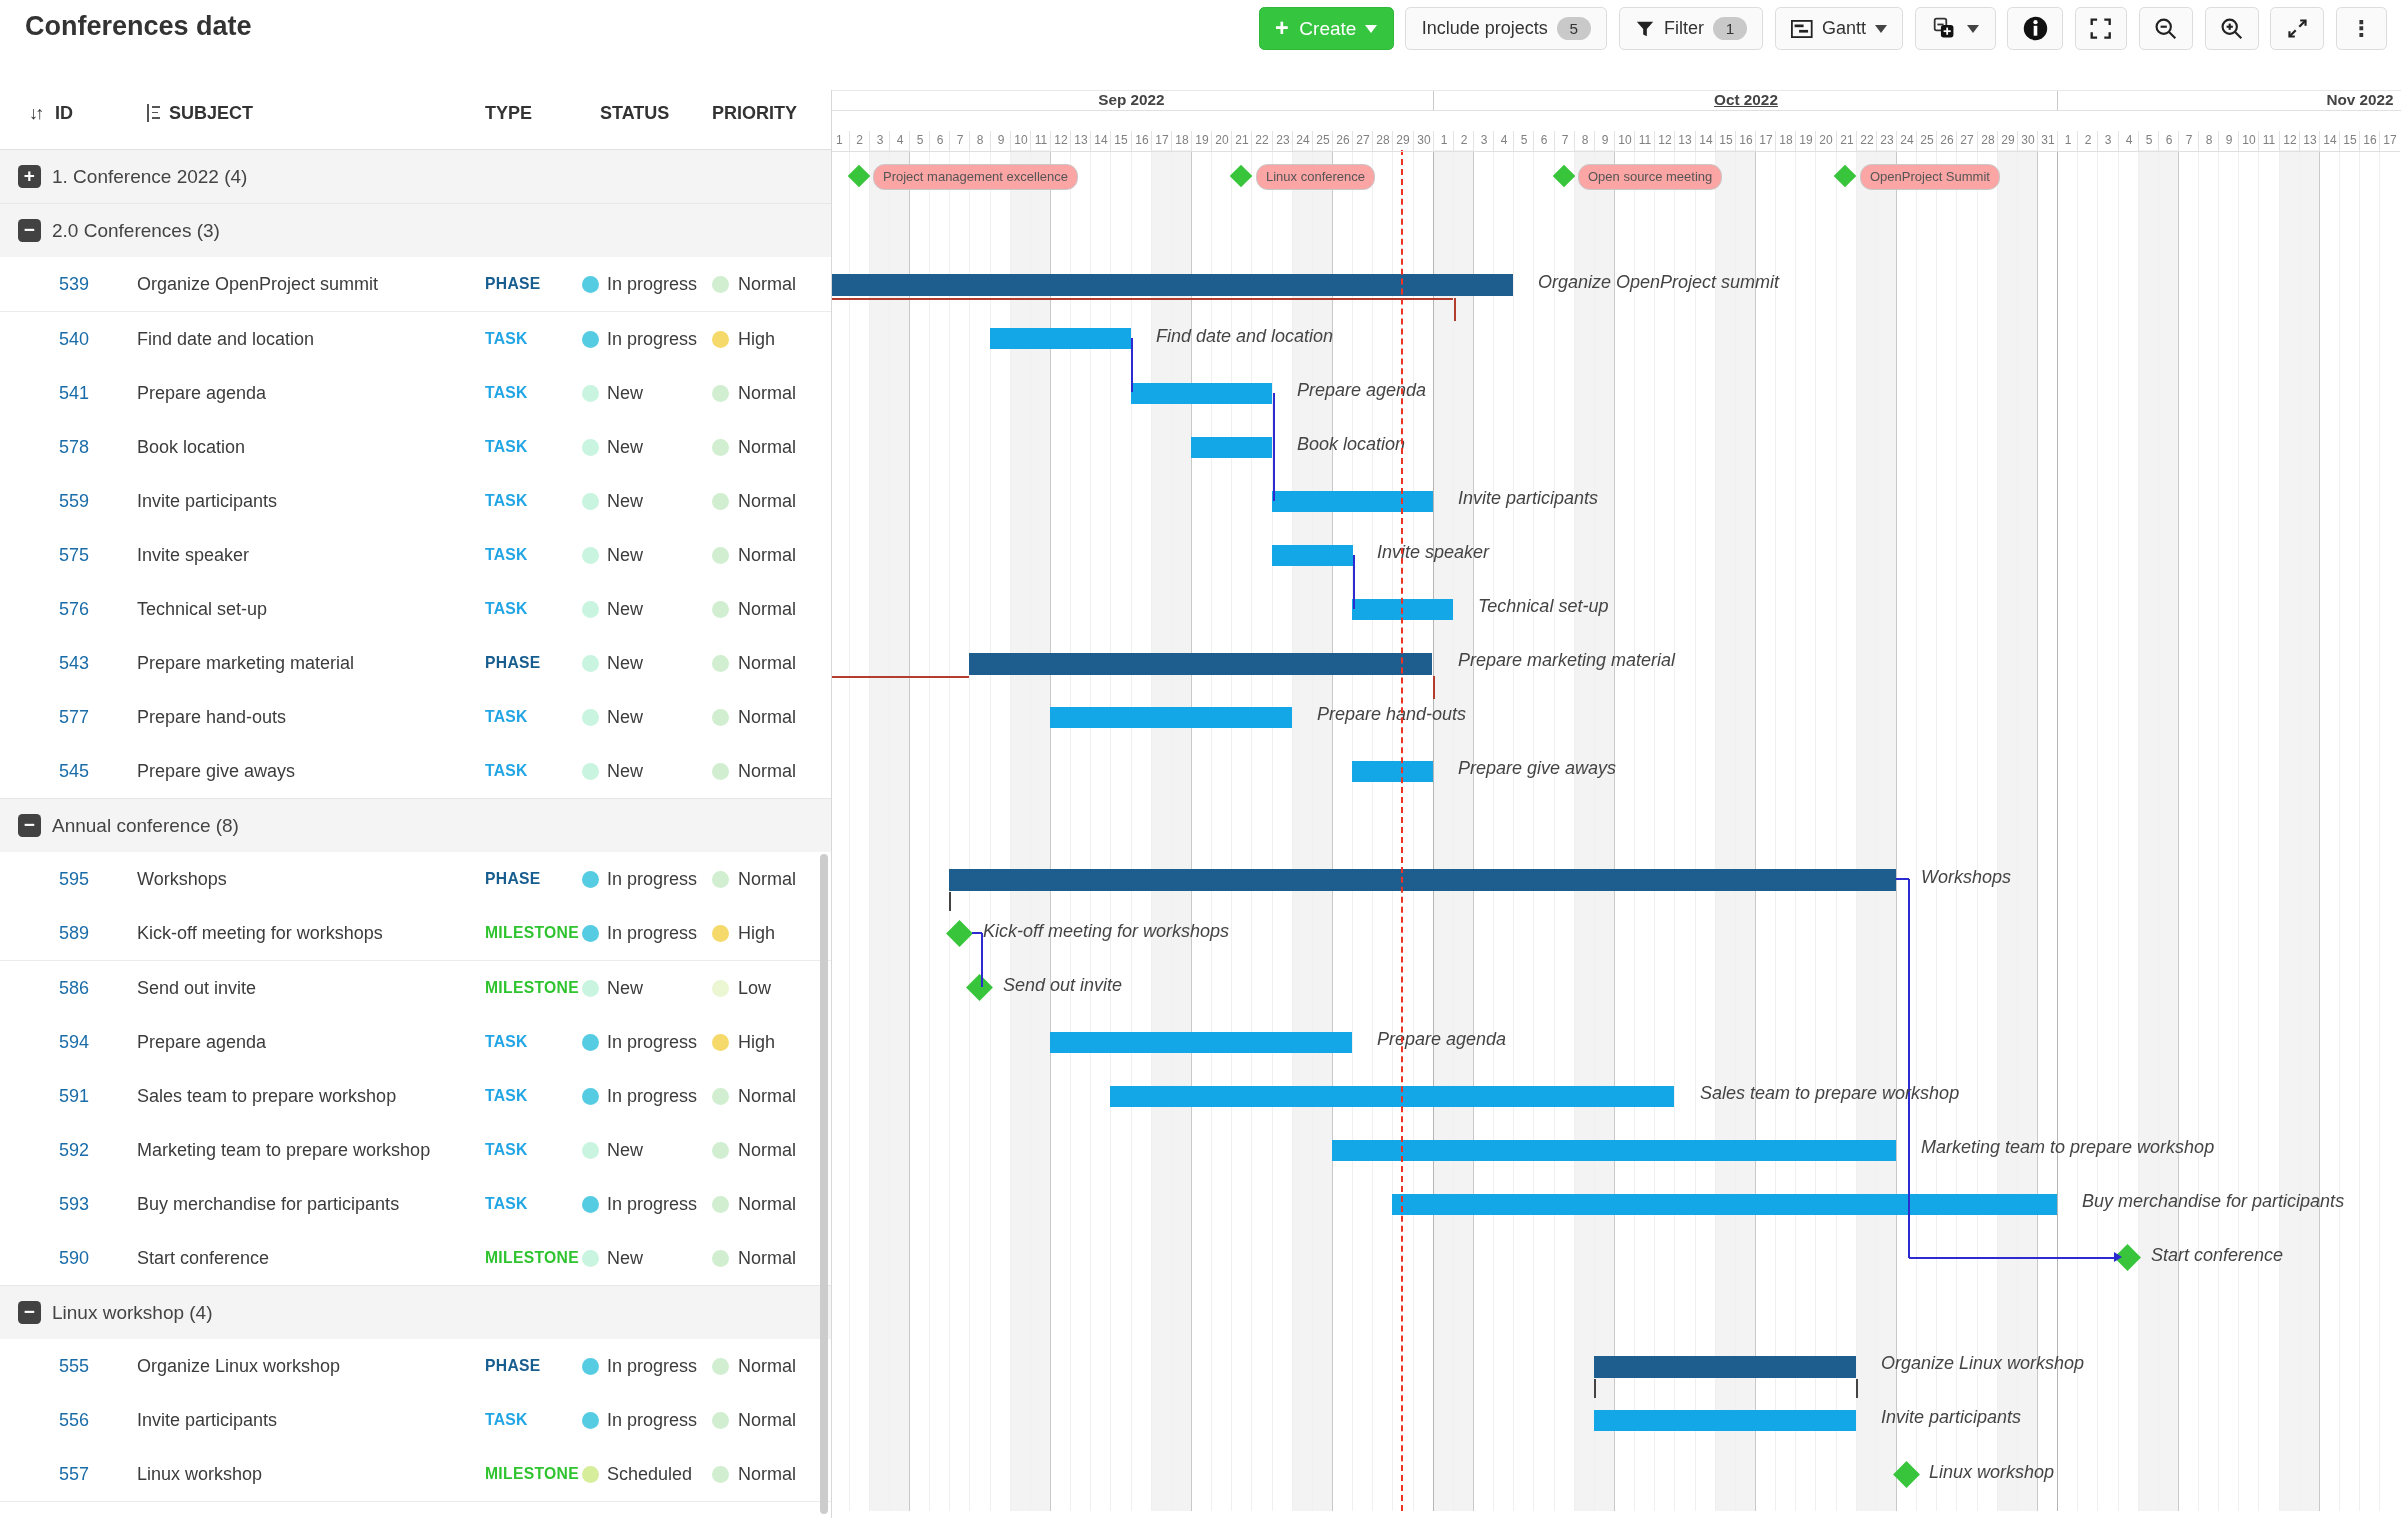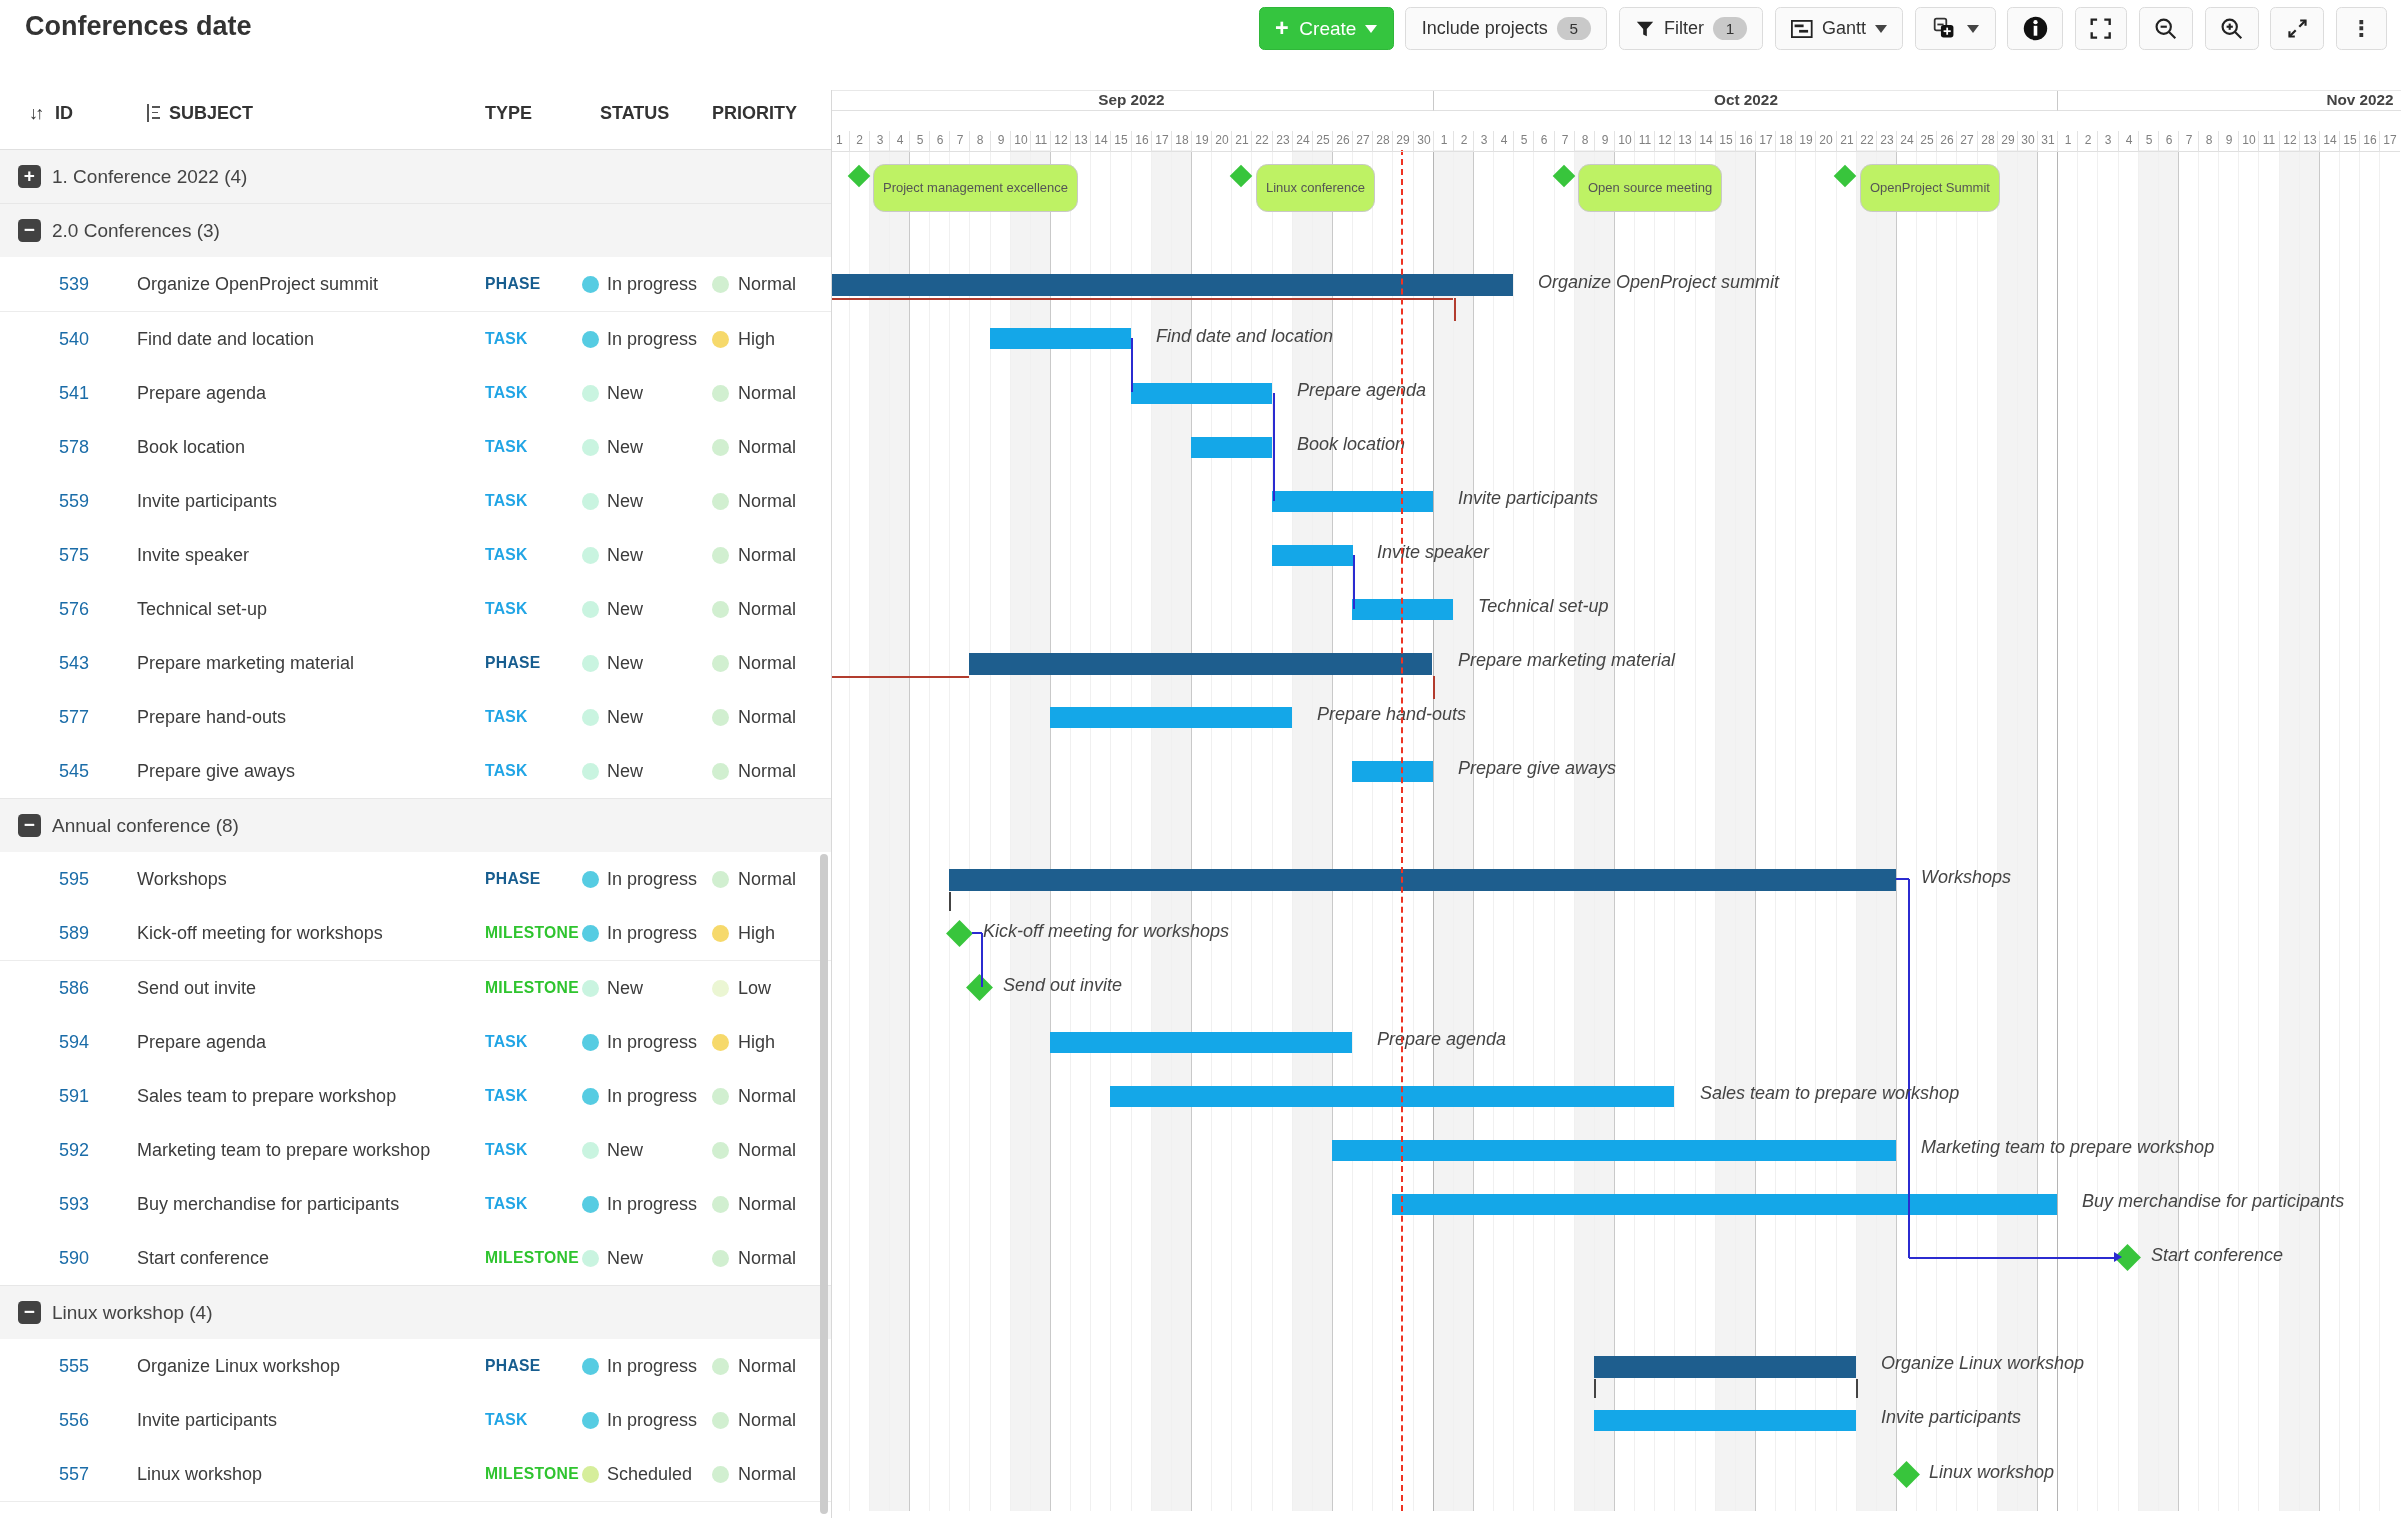--- a/index.html
+++ b/index.html
@@ -46,22 +46,22 @@
   .ghead{position:absolute;left:0;top:90px;width:1570px;height:59px;background:#fff;z-index:7;border-top:0.9px solid #e8e8e8;}
   .mrow,.wrow,.drow{position:absolute;left:0;width:1570px;height:20px;}
   .mrow{top:0;} .wrow{top:20px;} .drow{top:40px;}
   .mcell{position:absolute;top:0;height:19px;text-align:center;font-size:15.3px;font-weight:bold;color:#444;border-left:0.9px solid #c9c9c9;border-bottom:0.9px solid #e0e0e0;line-height:18px;}
   .wcell{position:absolute;top:0;height:19px;text-align:center;font-size:13.5px;color:#666;border-left:0.9px solid #d9d9d9;border-bottom:0.9px solid #e0e0e0;line-height:18px;}
   .dcell{position:absolute;top:0;height:20px;text-align:center;font-size:12px;color:#808080;border-left:0.9px solid #e3e3e3;border-bottom:0.9px solid #e0e0e0;line-height:19px;}
   .bar{position:absolute;height:21.6px;z-index:3;}
   .bar.task{height:20.7px;}
   .blabel{position:absolute;z-index:5;font-size:18px;font-style:italic;color:#444;white-space:nowrap;}
   .diamond{position:absolute;width:19px;height:19px;transform:rotate(45deg);z-index:4;}
-  .pill{position:absolute;height:20px;line-height:20px;padding:13px 9px;border:1.3px solid #c8c8c8;border-radius:11.7px;
-        background:#bef264;font-size:13px;color:#555;white-space:nowrap;z-index:5;}
+  .pill{position:absolute;height:20px;line-height:20px;padding:2px 9px;border:1.3px solid #c8c8c8;border-radius:11.7px;
+        background:#fca5a5;font-size:13px;color:#555;white-space:nowrap;z-index:5;}
   .conn{position:absolute;background:#2b2bd0;z-index:4;}
   .arrow-r{position:absolute;width:0;height:0;border-top:5.4px solid transparent;border-bottom:5.4px solid transparent;border-left:8px solid #2b2bd0;z-index:4;}
   .redline{position:absolute;height:1.8px;background:#b23c2e;z-index:2;}
   .redtick{position:absolute;width:1.8px;background:#b23c2e;z-index:2;}
   .ptick{position:absolute;width:1.8px;background:#444;z-index:2;}
   .today{position:absolute;top:149px;width:0;border-left:2.7px dashed #ee3322;z-index:6;}
 </style>
 </head>
 <body>
 
@@ -447,21 +447,21 @@
       <div class="daycol" style="left: 1426px; width: 20px; border-left: 0.9px solid rgb(240, 240, 240);"></div>
       <div class="daycol weekend" style="left: 1447px; width: 20px; border-left: 0.9px solid rgb(240, 240, 240);"></div>
       <div class="daycol weekend" style="left: 1467px; width: 20px; border-left: 0.9px solid rgb(240, 240, 240);"></div>
       <div class="daycol" style="left: 1487px; width: 20px; border-left: 0.9px solid rgb(201, 201, 201);"></div>
       <div class="daycol" style="left: 1507px; width: 20px; border-left: 0.9px solid rgb(240, 240, 240);"></div>
       <div class="daycol" style="left: 1527px; width: 20px; border-left: 0.9px solid rgb(240, 240, 240);"></div>
       <div class="daycol" style="left: 1547px; width: 20px; border-left: 0.9px solid rgb(240, 240, 240);"></div>
       <div class="ghead">
         <div class="mrow">
           <div class="mcell" style="left: -3.6px; width: 604px;">Sep 2022</div>
-          <div class="mcell" style="left: 601px; width: 624px;">Oct 2022</div>
+          <div class="mcell" style="left: 601px; width: 624px; text-decoration: underline;">Oct 2022</div>
           <div class="mcell" style="left: 1225px; width: 604px;">Nov 2022</div>
         </div>
         <div class="drow">
           <div class="dcell" style="left: -3.6px; width: 20px;">1</div>
           <div class="dcell" style="left: 16.5px; width: 20px;">2</div>
           <div class="dcell" style="left: 37px; width: 20px;">3</div>
           <div class="dcell" style="left: 57px; width: 20px;">4</div>
           <div class="dcell" style="left: 77px; width: 20px;">5</div>
           <div class="dcell" style="left: 97px; width: 20px;">6</div>
           <div class="dcell" style="left: 117px; width: 20px;">7</div>

